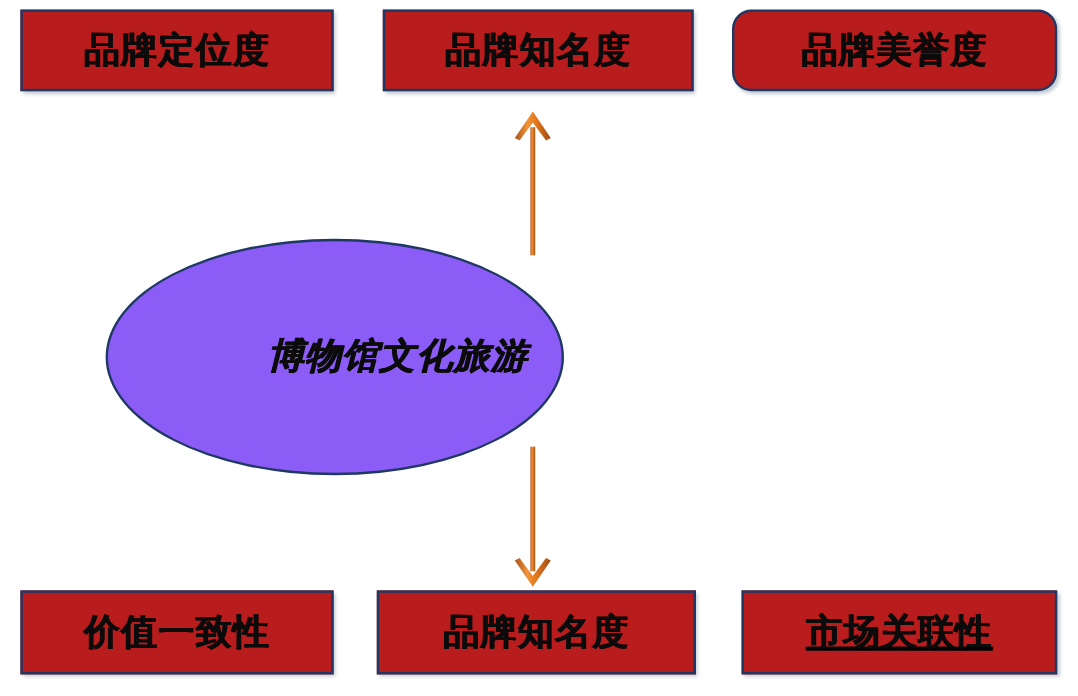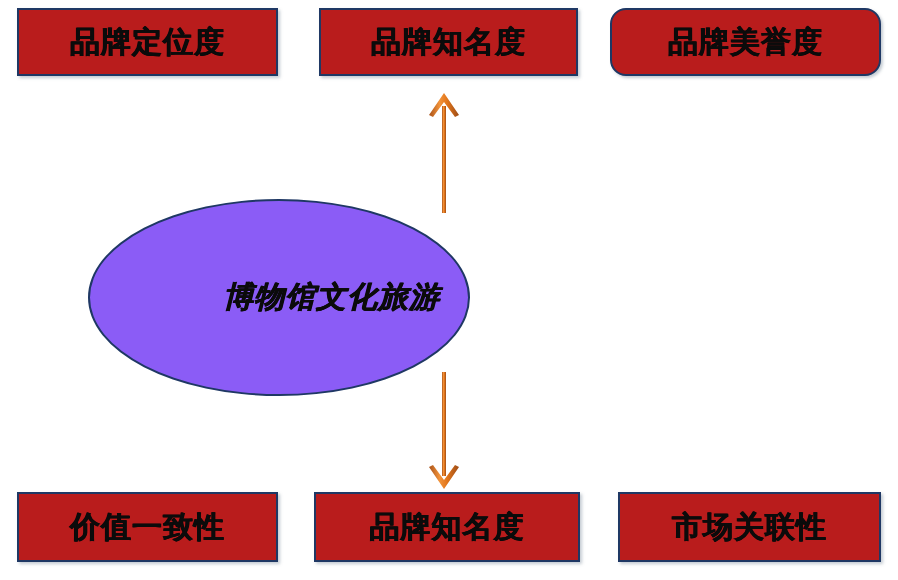--- a/index.html
+++ b/index.html
@@ -40,21 +40,21 @@
   }
 
   
   #box-top-left   { left: 17px;  top: 8px;   width: 261px; height: 68px; }
   #box-top-center { left: 319px; top: 8px;   width: 259px; height: 68px; }
   #box-top-right  { left: 610px; top: 8px;   width: 271px; height: 68px; border-radius: 16px; }
 
   
   #box-bottom-left   { left: 17px;  top: 492px; width: 261px; height: 70px; }
   #box-bottom-center { left: 314px; top: 492px; width: 266px; height: 70px; }
-  #box-bottom-right  { left: 618px; top: 492px; width: 263px; height: 70px; }
+  #box-bottom-right  { left: 618px; top: 492px; width: 263px; height: 70px; text-decoration: underline; }
 
   
   .venn-ellipse {
     position: absolute;
     background: #8b5cf6;
     border: 2px solid #1f3864;
     border-radius: 50%;
     box-sizing: border-box;
     display: flex;
     align-items: center;

